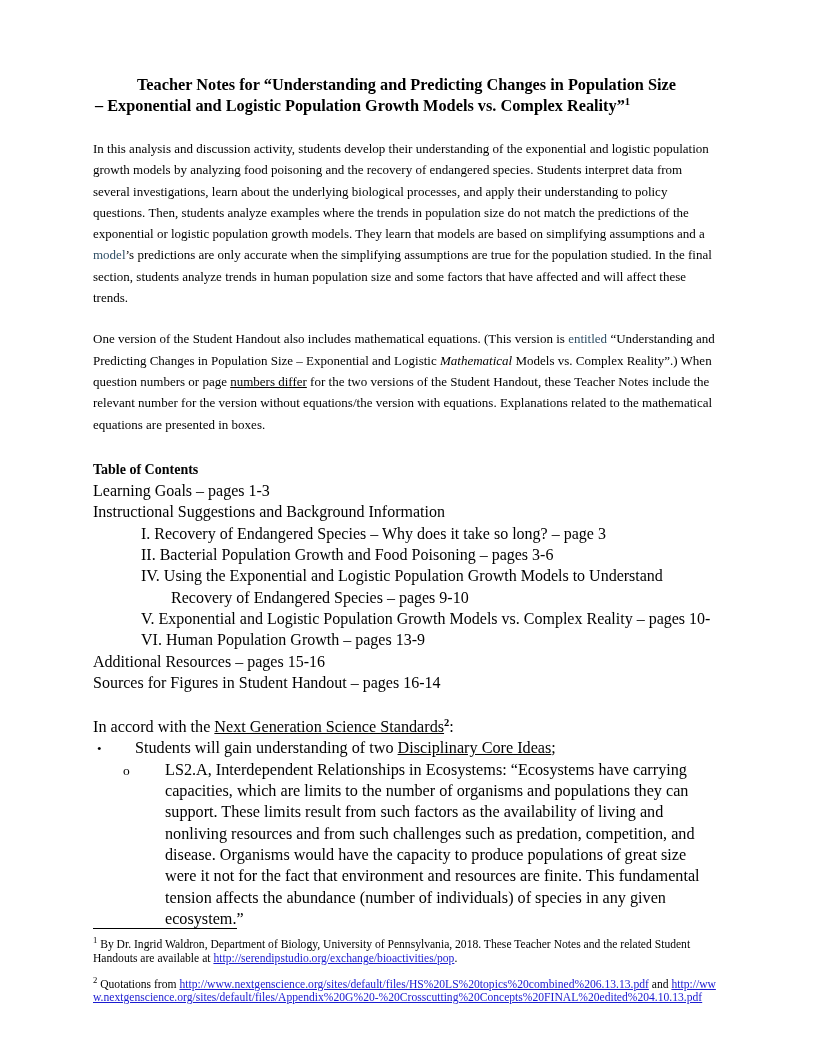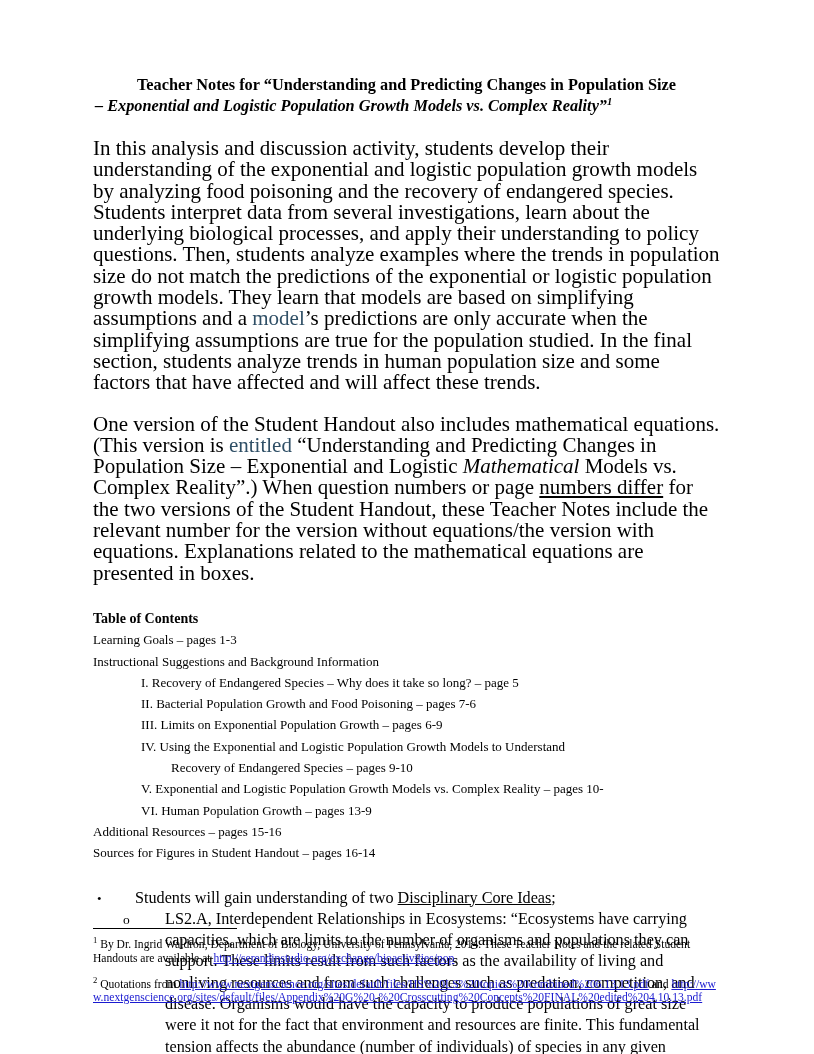--- a/index.html
+++ b/index.html
@@ -29,31 +29,31 @@
   
   .doc-title {
     font-weight: bold;
     font-size: 16.3px;
     line-height: 20.5px;
     margin: 0;
     padding-top: 75px;
     text-align: left;
   }
   .title-line-1 { display: block; padding-left: 44px; }
-  .title-line-2 { display: block; padding-left: 2px; font-style: italic; }
+  .title-line-2 { display: block; padding-left: 2px; }
   sup.fn {
     font-size: 10.5px;
     vertical-align: super;
     line-height: 0;
     font-weight: bold;
   }
 
   
   p.body {
-    font-size: 21px;
+    font-size: 13px;
     line-height: 21.3px;
     margin: 0;
     text-align: left;
   }
   .gap-title-body { height: 22px; }
   .gap-para { height: 20px; }
   .gap-section { height: 24px; }
 
   .tinted { color: #2f4f66; }
   .ital { font-style: italic; font-family: Liberation Serif, serif; }
@@ -62,21 +62,21 @@
   
   .section-head {
     font-size: 14px;
     line-height: 21.3px;
     font-weight: bold;
     margin: 0;
   }
 
   
   .toc {
-    font-size: 13px;
+    font-size: 16px;
     line-height: 21.3px;
   }
   .toc-row { margin: 0; }
   .toc-l0 { padding-left: 0; }
   .toc-l1 { padding-left: 48px; }
   .toc-l2 { padding-left: 78px; }
 
   
   .lg { font-size: 16.2px; line-height: 21.3px; }
   .lg-bullet-row {
@@ -153,52 +153,52 @@
 
     <p class="body"><span>One version of the Student Handout also includes mathematical equations. (This version is </span><span class="tinted">entitled</span><span> “Understanding and Predicting Changes in Population Size – Exponential and Logistic </span><span class="ital">Mathematical</span><span> Models vs. Complex Reality”.) When question numbers or page </span><span class="uline">numbers differ</span><span> for the two versions of the Student Handout, these Teacher Notes include the relevant number for the version without equations/the version with equations. Explanations related to the mathematical equations are presented in boxes.</span></p>
 
     <div class="gap-section"></div>
 
     <div class="section-head">Table of Contents</div>
 
     <div class="toc">
       <div class="toc-row toc-l0">Learning Goals – pages 1-3</div>
       <div class="toc-row toc-l0">Instructional Suggestions and Background Information</div>
-      <div class="toc-row toc-l1">I. Recovery of Endangered Species – Why does it take so long? – page 5</div>
-      <div class="toc-row toc-l1">II. Bacterial Population Growth and Food Poisoning – pages 7-6</div>
-      <div class="toc-row toc-l1">III. Limits on Exponential Population Growth – pages 6-9</div>
+      <div class="toc-row toc-l1">I. Recovery of Endangered Species – Why does it take so long? – page 3</div>
+      <div class="toc-row toc-l1">II. Bacterial Population Growth and Food Poisoning – pages 3-6</div>
       <div class="toc-row toc-l1">IV. Using the Exponential and Logistic Population Growth Models to Understand</div>
       <div class="toc-row toc-l2">Recovery of Endangered Species – pages 9-10</div>
       <div class="toc-row toc-l1">V. Exponential and Logistic Population Growth Models vs. Complex Reality – pages 10-</div>
       <div class="toc-row toc-l1">VI. Human Population Growth – pages 13-9</div>
       <div class="toc-row toc-l0">Additional Resources – pages 15-16</div>
       <div class="toc-row toc-l0">Sources for Figures in Student Handout – pages 16-14</div>
     </div>
 
     <div class="gap-section"></div>
 
 
     <div class="lg">
 
+      <div class="body"><span>In accord with the </span><span class="uline">Next Generation Science Standards</span><sup class="fn">2</sup><span>:</span></div>
 
       <div class="lg-bullet-row">
         <span class="marker">•</span>
         <span>Students will gain understanding of two </span><span class="uline">Disciplinary Core Ideas</span><span>;</span>
       </div>
 
       <div class="lg-sub-row">
         <span class="marker">o</span>
         <span>LS2.A, Interdependent Relationships in Ecosystems: “Ecosystems have carrying capacities, which are limits to the number of organisms and populations they can support. These limits result from such factors as the availability of living and nonliving resources and from such challenges such as predation, competition, and disease. Organisms would have the capacity to produce populations of great size were it not for the fact that environment and resources are finite. This fundamental tension affects the abundance (number of individuals) of species in any given ecosystem.”</span>
       </div>
 
     </div>
 
   </div>
 
   <div class="footnotes">
     <div class="fn-sep"></div>
 
-    <p class="fn-item"><sup>1</sup><span> By Dr. Ingrid Waldron, Department of Biology, University of Pennsylvania, 2014. These Teacher Notes and the related Student Handouts are available at </span><a class="link" href="#">http://serendipstudio.org/exchange/bioactivities/pop</a><span>.</span></p>
+    <p class="fn-item"><sup>1</sup><span> By Dr. Ingrid Waldron, Department of Biology, University of Pennsylvania, 2018. These Teacher Notes and the related Student Handouts are available at </span><a class="link" href="#">http://serendipstudio.org/exchange/bioactivities/pop</a><span>.</span></p>
 
     <p class="fn-item"><sup>2</sup><span> Quotations from </span><a class="link" href="#">http://www.nextgenscience.org/sites/default/files/HS%20LS%20topics%20combined%206.13.13.pdf</a><span> and </span><a class="link" href="#">http://www.nextgenscience.org/sites/default/files/Appendix%20G%20-%20Crosscutting%20Concepts%20FINAL%20edited%204.10.13.pdf</a></p>
   </div>
 
 </div>
 
 </body></html>

